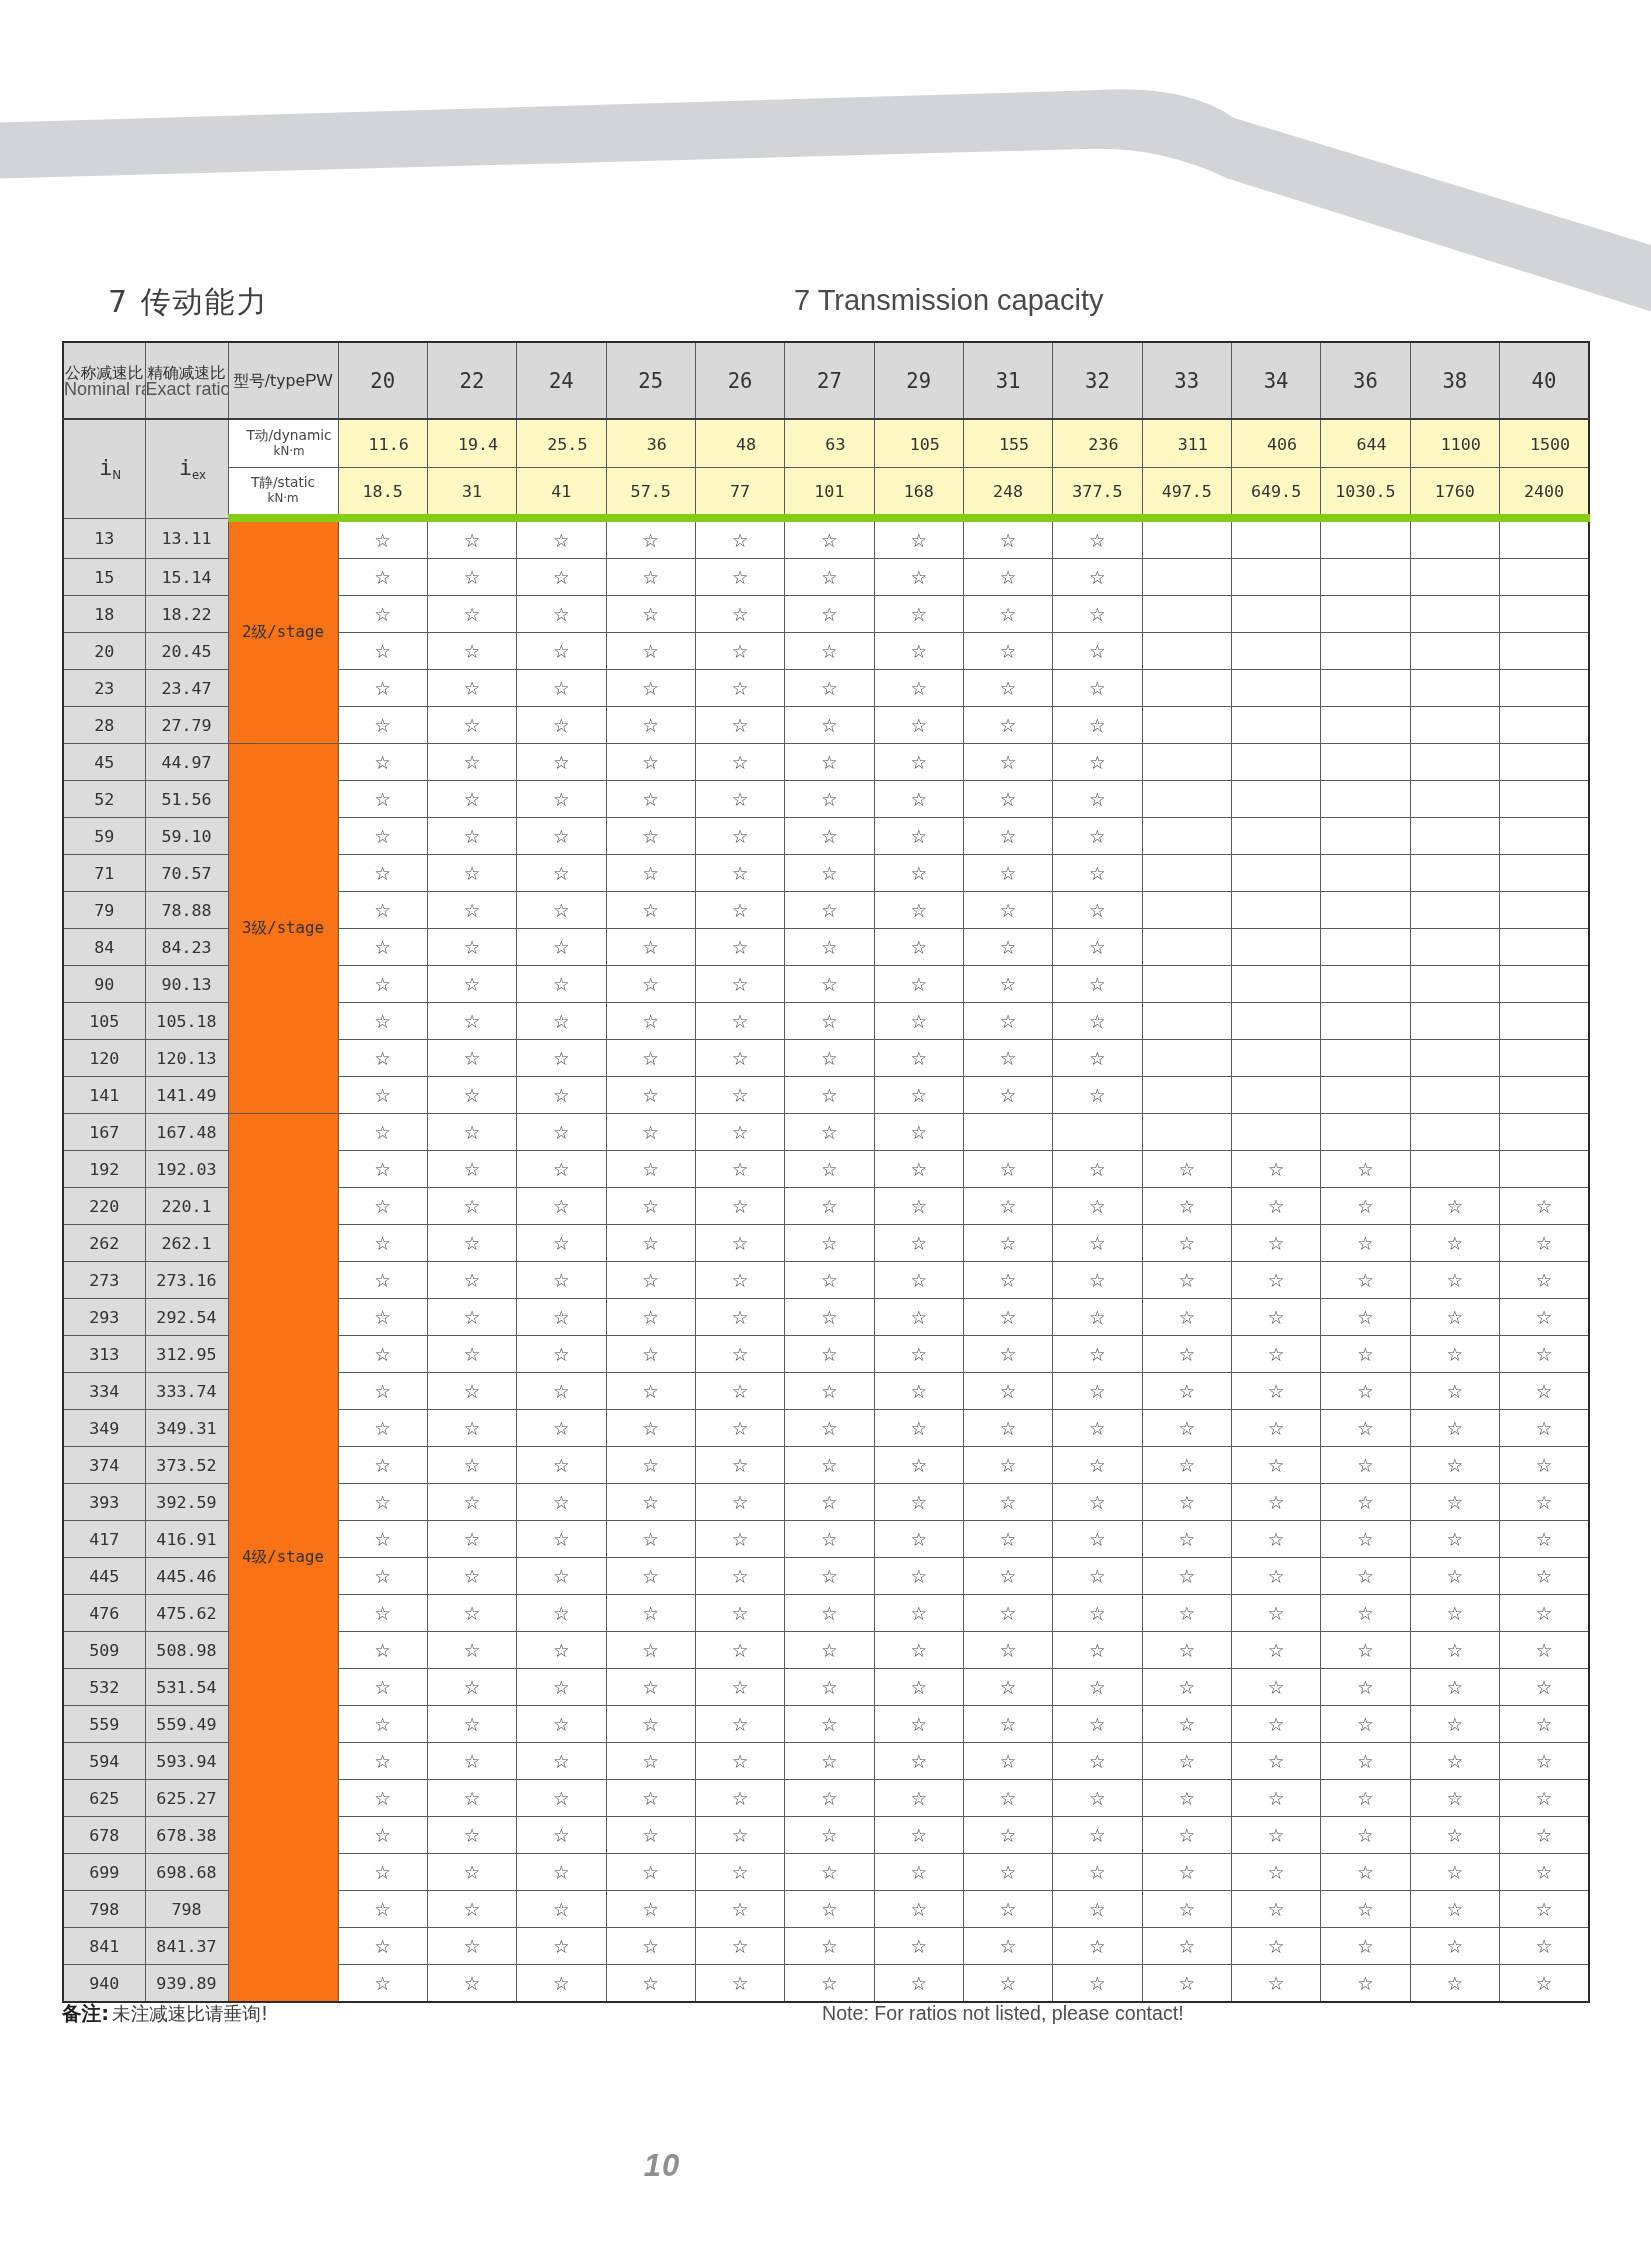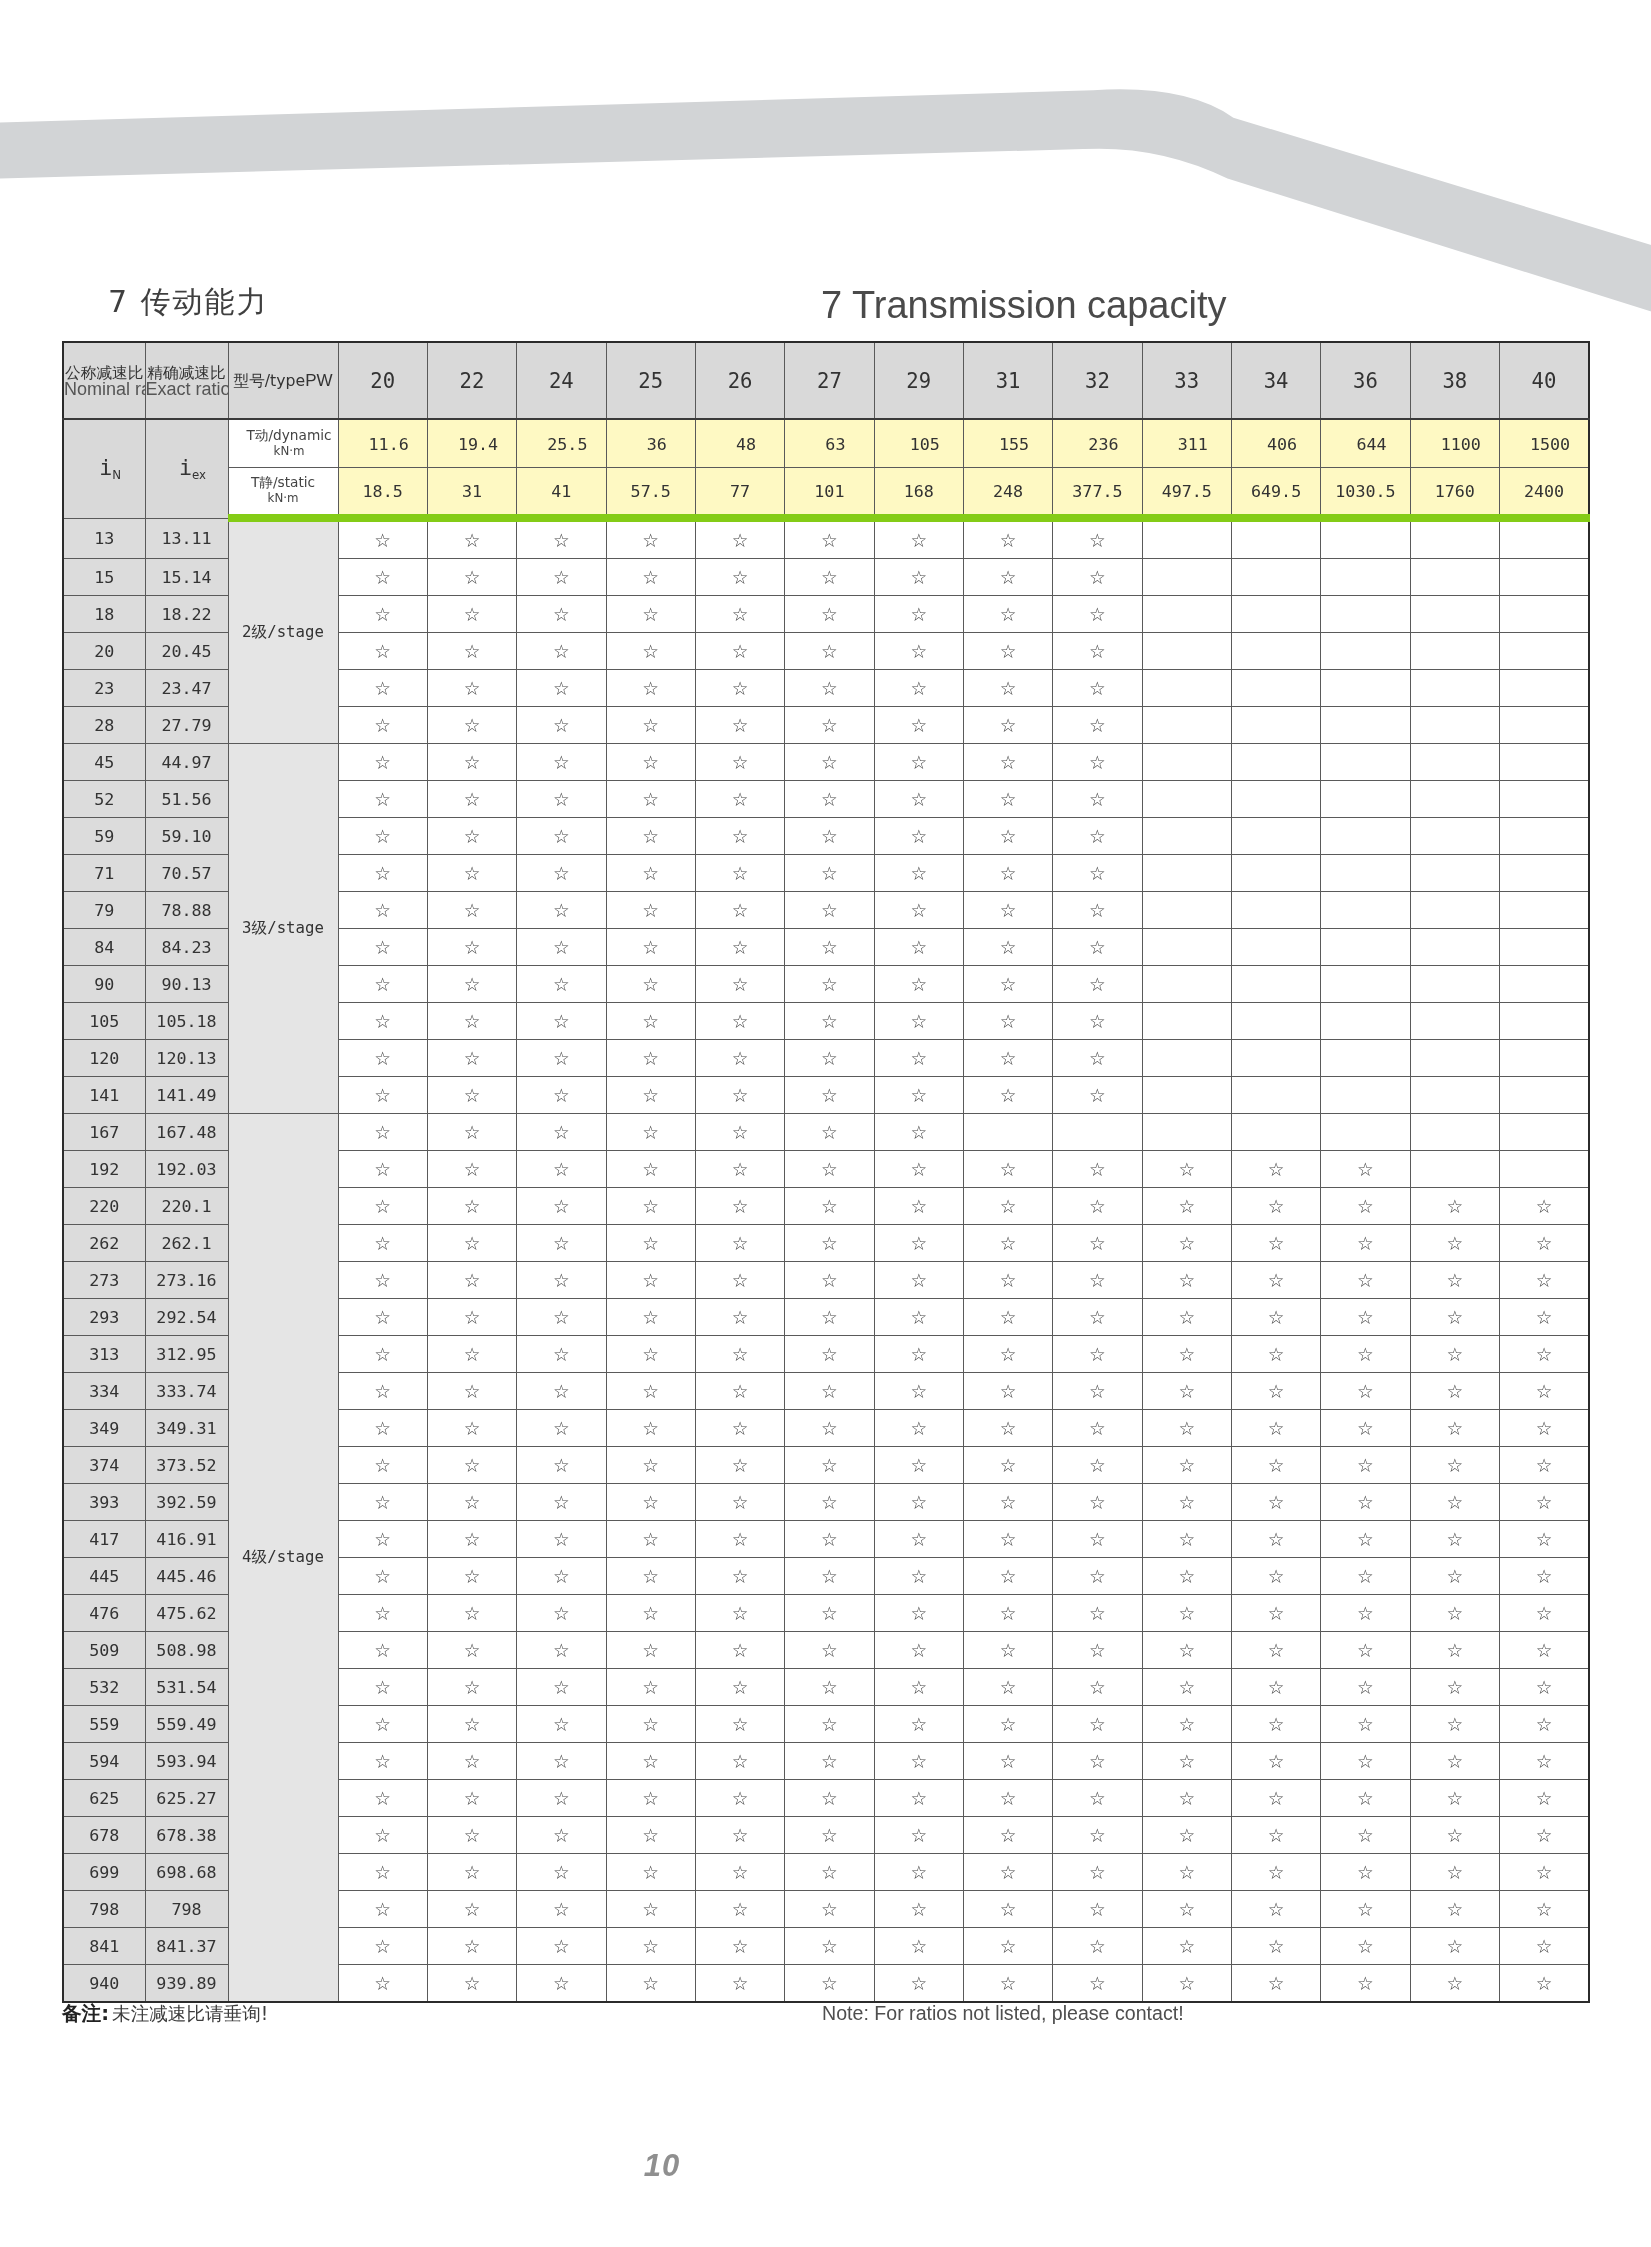--- a/index.html
+++ b/index.html
@@ -9,21 +9,21 @@
     overflow:hidden;
   }
   
   .band-wrap{position:absolute;left:0;top:0;width:1652px;height:353px;}
   
   .title-zh{
     position:absolute;left:108px;top:282px;font-size:30px;color:#3f3f3f;
     letter-spacing:2px;font-family:"DejaVu Sans","Liberation Sans",sans-serif;
   }
   .title-en{
-    position:absolute;left:821px;top:284px;font-size:38px;color:#4a4a4a;
+    position:absolute;left:794px;top:284px;font-size:29px;color:#4a4a4a;
     font-family:"Liberation Sans","DejaVu Sans",sans-serif;
   }
   
   table.cap{
     position:absolute;left:62px;top:341px;width:1528px;
     border-collapse:collapse;table-layout:fixed;
     border:2.9px solid #2b2b2b;
   }
   table.cap th,table.cap td{
     border:1px solid #5a5a5a;padding:0;text-align:center;vertical-align:middle;
@@ -38,21 +38,21 @@
   .en{font-size:18px;color:#555;line-height:15.7px;font-family:"Liberation Sans","DejaVu Sans",sans-serif;}
   .type-cell .zh{display:inline;font-size:15.7px;}
   .pw{font-size:17px;color:#333;font-family:"Liberation Sans","DejaVu Sans",sans-serif;}
   .size-hd{font-size:20.6px;color:#333;font-family:"DejaVu Sans Mono","Liberation Mono",monospace;}
   .isym{font-size:21.6px;font-family:"DejaVu Sans Mono","Liberation Mono",monospace;color:#333;}
   .isym sub,.isub{font-size:11.8px;color:#333;}
   .tq-label{font-size:13.7px;color:#444;line-height:15.7px;}
   .tq-label .unit{font-size:11.8px;color:#444;}
   td.val{font-family:"DejaVu Sans Mono","Liberation Mono",monospace;font-size:16.7px;color:#333;background:#fef9c3;}
   td.ratio{font-family:"DejaVu Sans Mono","Liberation Mono",monospace;font-size:16.7px;color:#333;background:#dcdcdc;}
-  td.stage-cell{font-size:15.7px;color:#333;background:#e5e5e5;font-family:"DejaVu Sans Mono","Liberation Mono",monospace;}
+  td.stage-cell{font-size:15.7px;color:#333;background:#f97316;font-family:"DejaVu Sans Mono","Liberation Mono",monospace;}
   td.star-cell{font-size:18.6px;color:#444;background:#fff;}
   
   .note-row{position:absolute;left:62px;top:2000px;width:1528px;font-size:18.6px;}
   .note-zh-label{font-weight:bold;color:#222;font-size:19.6px;margin-top:40px;}
   .note-zh-text{color:#3c3c3c;font-size:18.6px;margin-left:3px;}
   .note-en{
     position:absolute;left:760px;top:2px;color:#4e4e4e;font-size:19.6px;
     font-family:"Liberation Sans","DejaVu Sans",sans-serif;
   }
   

